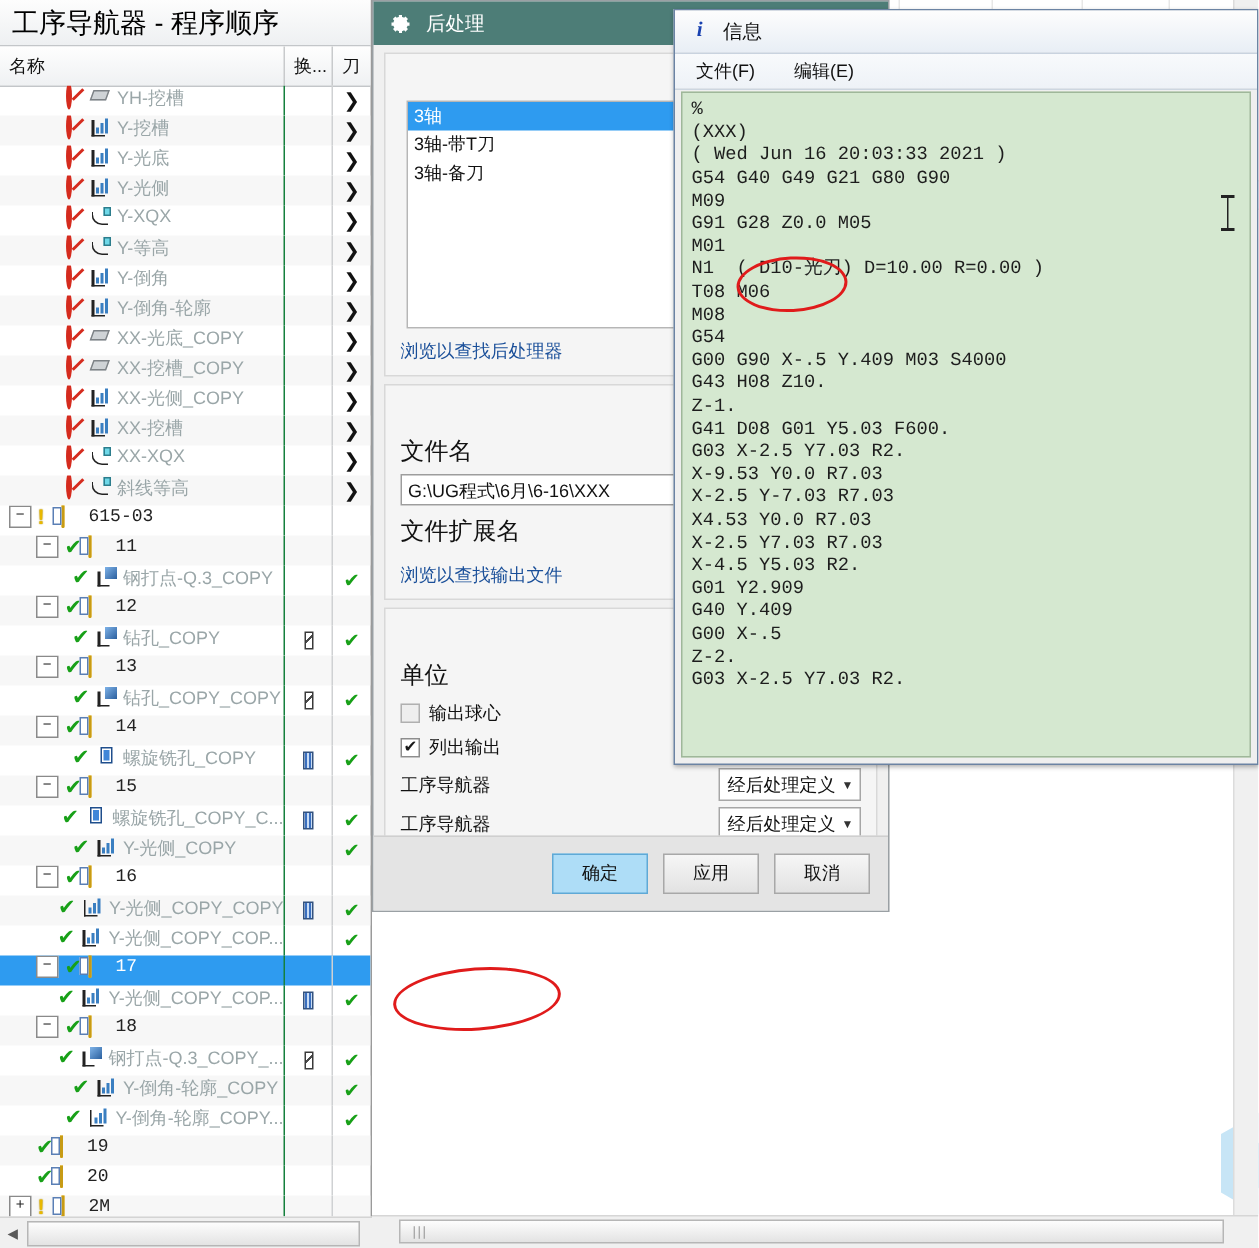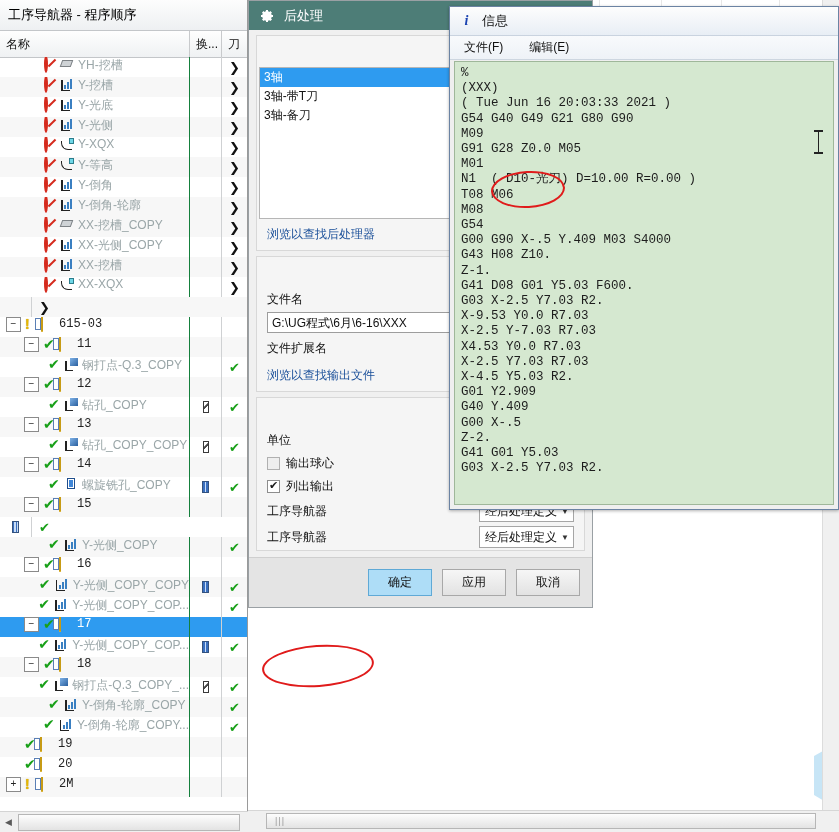--- a/index.html
+++ b/index.html
@@ -3,21 +3,21 @@
 <meta charset="utf-8">
 <style>
   html,body{margin:0;padding:0;}
   body{
     width:839px;height:832px;position:relative;overflow:hidden;
     font-family:"Liberation Sans","DejaVu Sans",sans-serif;
     font-size:12px;background:#ffffff;color:#000;
   }
   
   #nav-panel{position:absolute;left:0;top:0;width:248px;height:832px;background:#ffffff;border-right:1px solid #9a9a9a;box-sizing:border-box;}
-  #nav-title{height:30px;line-height:30px;padding-left:8px;font-size:13px;color:#000;background:linear-gradient(#fdfdfd,#eef0f2);border-bottom:1px solid #c3c6c9;}
+  #nav-title{height:30px;line-height:30px;padding-left:8px;font-size:18px;color:#000;background:linear-gradient(#fdfdfd,#eef0f2);border-bottom:1px solid #c3c6c9;}
   #nav-header{height:26px;display:flex;align-items:stretch;background:linear-gradient(#fefefe,#eff1f3);border-bottom:1px solid #c3c6c9;font-size:12px;}
   .nav-col{display:flex;align-items:center;padding-left:6px;border-right:1px solid #c8cacc;box-sizing:border-box;color:#111;}
   #nav-col-name{width:190px;}
   #nav-col-change{width:32px;}
   #nav-col-tool{width:24px;border-right:none;}
   #nav-rows{position:absolute;top:57px;left:0;right:0;bottom:21px;overflow:hidden;}
   .trow{height:20px;display:flex;align-items:center;box-sizing:border-box;position:relative;}
   .trow.alt{background:#f7f7f7;}
   .trow.sel{background:#2e9bf0;}
   .tname{width:190px;display:flex;align-items:flex-start;overflow:hidden;white-space:nowrap;box-sizing:border-box;border-right:1px solid #15803d;height:20px;}
@@ -99,25 +99,25 @@
   #watermark{position:absolute;left:560px;top:735px;width:260px;height:95px;pointer-events:none;}
   #wm-hex{position:absolute;left:0;top:0;width:80px;height:88px;}
 
   
   #post-dialog{position:absolute;left:248px;top:0;width:345px;height:608px;background:#f0f0f0;border:1px solid #9aa0a4;box-sizing:border-box;}
   #post-title{height:29px;background:#4d7d77;display:flex;align-items:center;padding-left:10px;color:#fff;font-size:13px;}
   #post-gear{width:16px;height:16px;margin-right:9px;position:relative;}
   #post-body{position:absolute;top:29px;left:0;right:0;bottom:0;}
   .sect{background:#f5f5f5;border:1px solid #d8d8d8;margin:5px 7px;box-sizing:border-box;}
   .sect-title{color:#0c4a6e;font-size:16px;padding:6px 0 4px 8px;text-align:right;}
-  .listbox{margin:0 2px;height:152px;background:#fff;border:1px solid #b6b6b6;box-sizing:border-box;overflow:hidden;}
+  .listbox{margin:0 14px;height:152px;background:#fff;border:1px solid #b6b6b6;box-sizing:border-box;overflow:hidden;}
   .lbitem{height:19px;line-height:19px;padding-left:4px;font-size:12px;color:#111;}
   .lbitem.sel{background:#2e9bf0;color:#fff;}
   .link{color:#1a4f99;font-size:12px;padding:7px 0 7px 10px;}
-  .fieldlbl{font-size:12px;color:#111;padding:3px 0 3px 10px;}
+  .fieldlbl{font-size:16px;color:#111;padding:3px 0 3px 10px;}
   .textinput{margin:1px 10px 4px 10px;height:21px;background:#fff;border:1px solid #9d9d9d;box-sizing:border-box;line-height:20px;padding-left:4px;font-size:12px;color:#111;overflow:hidden;white-space:nowrap;}
   .cbrow{display:flex;align-items:center;padding:3px 0 3px 10px;font-size:12px;color:#111;}
   .cbox{width:13px;height:13px;border:1px solid #8d8d8d;background:#fff;margin-right:6px;box-sizing:border-box;position:relative;flex:0 0 auto;}
   .cbox.dis{background:#eeeeee;border-color:#b0b0b0;}
   .cbox.on:after{content:"\2714";position:absolute;left:1px;top:-2px;font-size:11px;color:#1a1a1a;}
   .selrow{display:flex;align-items:center;padding:2px 10px 2px 10px;font-size:12px;color:#111;justify-content:space-between;}
   .selbox{width:95px;height:22px;border:1px solid #a6a6a6;background:#fff;box-sizing:border-box;display:flex;align-items:center;justify-content:space-between;padding:0 4px 0 5px;font-size:12px;color:#111;}
   .caret{font-size:8px;color:#333;}
   #post-buttons{position:absolute;left:0;right:0;bottom:0;height:50px;background:#e4e4e4;border-top:1px solid #cfcfcf;display:flex;align-items:center;justify-content:flex-end;padding-right:12px;gap:10px;box-sizing:border-box;}
   .btn{min-width:64px;height:27px;border:1px solid #a8a8a8;background:linear-gradient(#f6f6f6,#e2e2e2);font-size:12px;color:#111;display:flex;align-items:center;justify-content:center;box-sizing:border-box;}
@@ -270,20 +270,32 @@
               <i></i>
             </span>
           </span>
           <span class="tlabel">Y-倒角-轮廓</span>
         </div>
         <div class="tchange"></div>
         <div class="ttool">
           <span class="chev"></span>
         </div>
       </div>
+      <div class="trow">
+        <div class="tname">
+          <span class="indent" style="width:44px"></span>
+          <span class="ico"><span class="ico-ban"></span></span>
+          <span class="ico ico-grind"></span>
+          <span class="tlabel">XX-光底_COPY</span>
+        </div>
+        <div class="tchange"></div>
+        <div class="ttool">
+          <span class="chev"></span>
+        </div>
+      </div>
       <div class="trow alt">
         <div class="tname">
           <span class="indent" style="width:44px"></span>
           <span class="ico"><span class="ico-ban"></span></span>
           <span class="ico ico-grind"></span>
           <span class="tlabel">XX-挖槽_COPY</span>
         </div>
         <div class="tchange"></div>
         <div class="ttool">
           <span class="chev"></span>
@@ -331,20 +343,26 @@
           <span class="ico"><span class="ico-ban"></span></span>
           <span class="ico ico-curve"></span>
           <span class="tlabel">XX-XQX</span>
         </div>
         <div class="tchange"></div>
         <div class="ttool">
           <span class="chev"></span>
         </div>
       </div>
       <div class="trow alt">
+        <div class="tname">
+          <span class="indent" style="width:44px"></span>
+          <span class="ico"><span class="ico-ban"></span></span>
+          <span class="ico ico-curve"></span>
+          <span class="tlabel">斜线等高</span>
+        </div>
         <div class="tchange"></div>
         <div class="ttool">
           <span class="chev"></span>
         </div>
       </div>
       <div class="trow">
         <div class="tname">
           <span class="indent" style="width:6px"></span>
           <span style="display:inline-block;width:13px;height:13px;border:1px solid #8a8a8a;background:#fff;font-size:10px;line-height:11px;text-align:center;margin-right:4px;color:#222;">−</span>
           <span class="ico ico-warn"></span>
@@ -463,20 +481,26 @@
           <span class="indent" style="width:24px"></span>
           <span style="display:inline-block;width:13px;height:13px;border:1px solid #8a8a8a;background:#fff;font-size:10px;line-height:11px;text-align:center;margin-right:4px;color:#222;">−</span>
           <span class="ico ico-check"></span>
           <span class="ico"><span class="ico-folder"></span></span>
           <span class="tlabel dark">15</span>
         </div>
         <div class="tchange"></div>
         <div class="ttool"></div>
       </div>
       <div class="trow">
+        <div class="tname">
+          <span class="indent" style="width:48px"></span>
+          <span class="ico ico-check"></span>
+          <span class="ico ico-drillhole"></span>
+          <span class="tlabel">螺旋铣孔_COPY_C...</span>
+        </div>
         <div class="tchange">
           <span class="tbar"></span>
         </div>
         <div class="ttool">
           <span class="gchk"></span>
         </div>
       </div>
       <div class="trow alt">
         <div class="tname">
           <span class="indent" style="width:48px"></span>
@@ -946,21 +970,21 @@
     <span id="info-i">i</span>
     <span id="info-title-txt">信息</span>
   </div>
   <div id="info-menu">
     <span class="mi">文件(F)</span>
     <span class="mi">编辑(E)</span>
   </div>
   <div id="info-text">
       <div class="gline">%</div>
       <div class="gline">(XXX)</div>
-      <div class="gline">( Tue Jun 16 20:03:33 2021 )</div>
+      <div class="gline">( Wed Jun 16 20:03:33 2021 )</div>
       <div class="gline">G54 G40 G49 G21 G80 G90</div>
       <div class="gline">M09</div>
       <div class="gline">G91 G28 Z0.0 M05</div>
       <div class="gline">M01</div>
       <div class="gline">N1  ( D10-光刀) D=10.00 R=0.00 )</div>
       <div class="gline">T08 M06</div>
       <div class="gline">M08</div>
       <div class="gline">G54</div>
       <div class="gline">G00 G90 X-.5 Y.409 M03 S4000</div>
       <div class="gline">G43 H08 Z10.</div>
@@ -969,20 +993,19 @@
       <div class="gline">G03 X-2.5 Y7.03 R2.</div>
       <div class="gline">X-9.53 Y0.0 R7.03</div>
       <div class="gline">X-2.5 Y-7.03 R7.03</div>
       <div class="gline">X4.53 Y0.0 R7.03</div>
       <div class="gline">X-2.5 Y7.03 R7.03</div>
       <div class="gline">X-4.5 Y5.03 R2.</div>
       <div class="gline">G01 Y2.909</div>
       <div class="gline">G40 Y.409</div>
       <div class="gline">G00 X-.5</div>
       <div class="gline">Z-2.</div>
-      <div class="gline">G41 G01 Y5.03</div>
       <div class="gline">G03 X-2.5 Y7.03 R2.</div>
     </div>
 </div>
 <div id="info-caret"></div>
 
 <div class="ellipse" id="ell-gcode"></div>
 <div class="ellipse" id="ell-tool"></div>
 
 </body></html>

